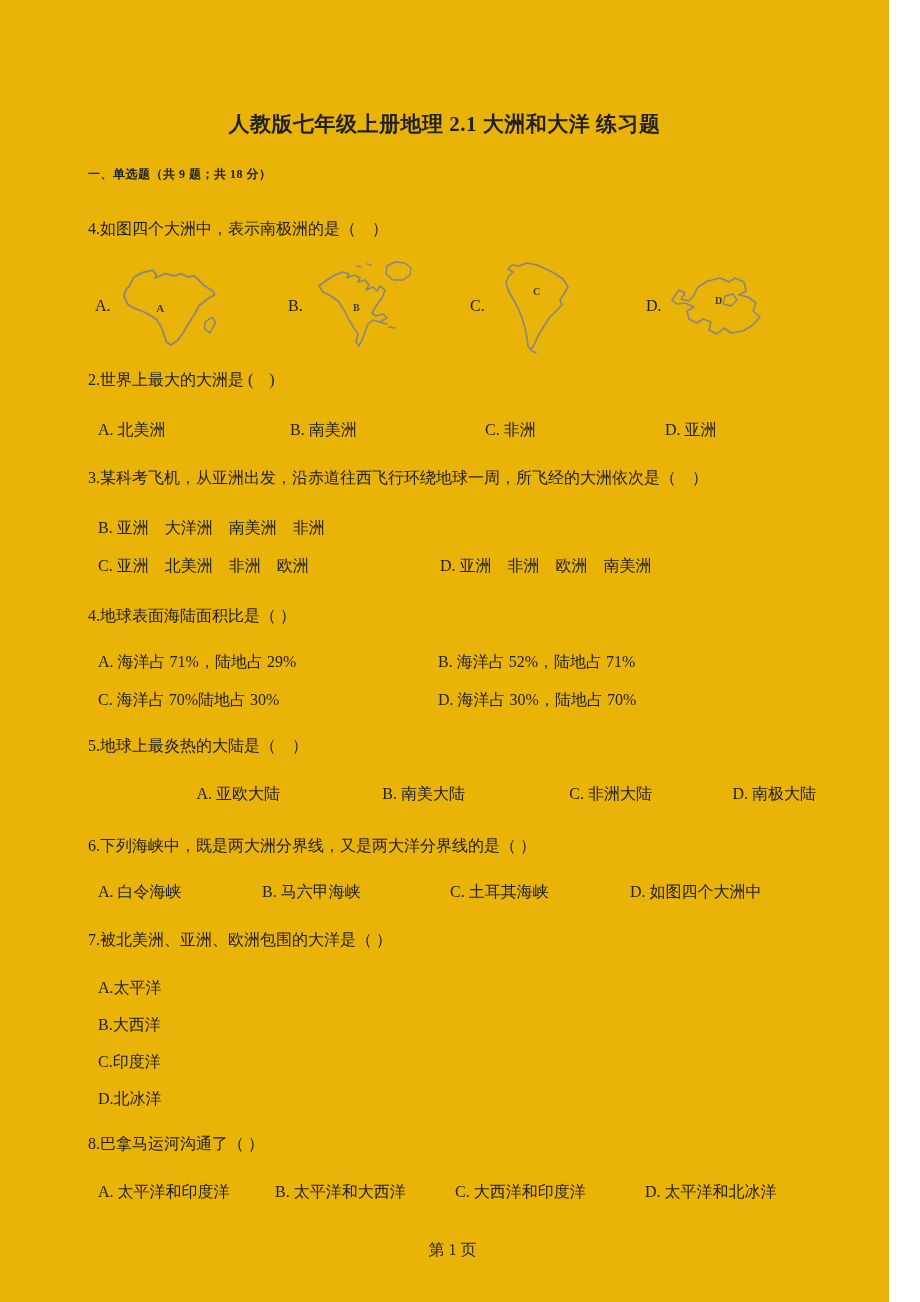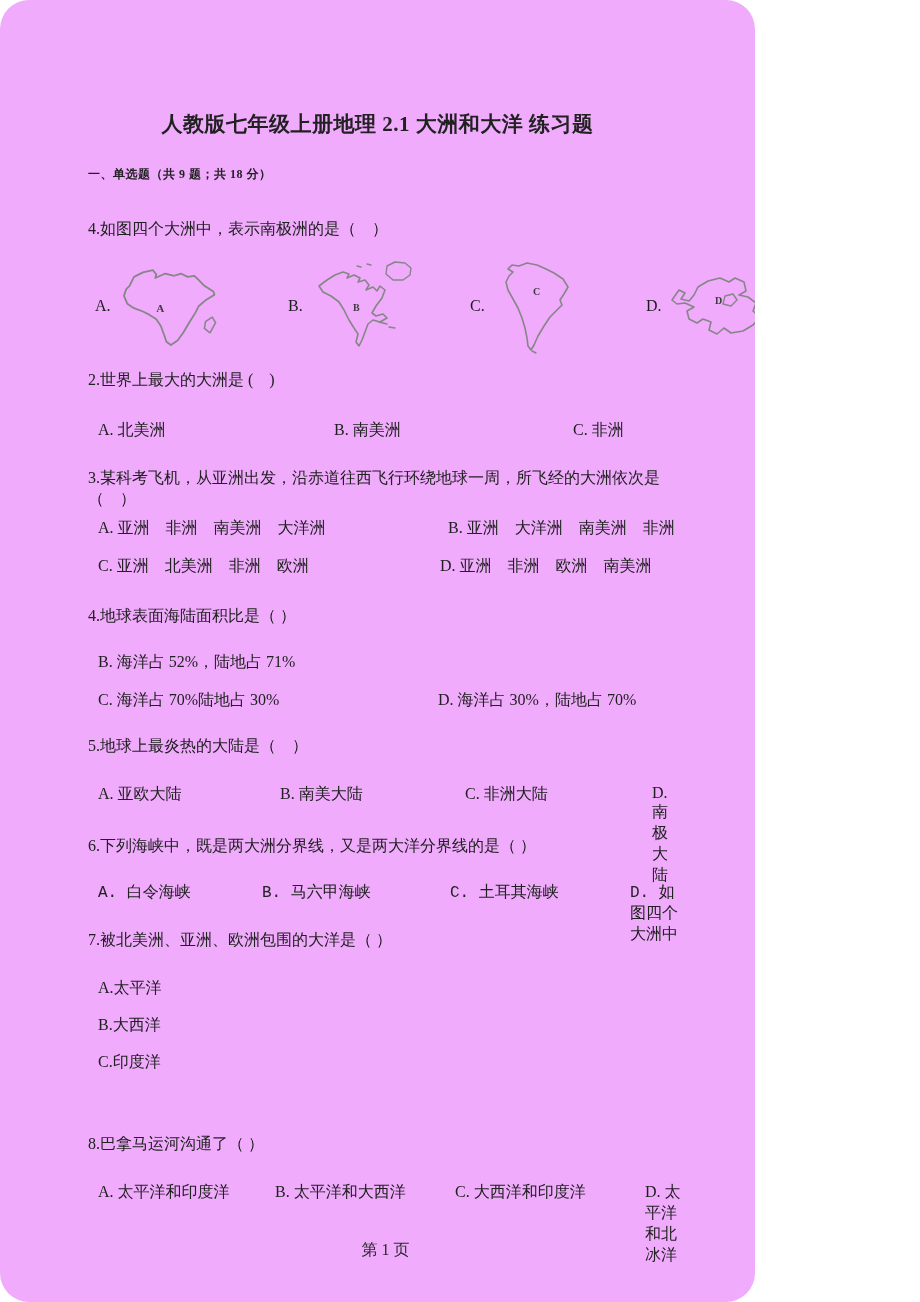--- a/index.html
+++ b/index.html
@@ -1,36 +1,35 @@
 <!DOCTYPE html>
 <html><head>
 <meta charset="utf-8">
 <style>
   html,body{margin:0;padding:0;background:#ffffff;}
   .page{
     position:relative;
-    width:755px;height:1302px;
-    background:#f0abfc;
+    width:889px;height:1302px;
+    background:#eab308;
     color:#212121;
     font-family:"Liberation Serif","DejaVu Serif",serif;
     overflow:hidden;
-    border-radius:29px;
   }
   .row{position:absolute;left:88px;right:73px;}
   .doc-title{left:0;right:0;text-align:center;font-size:21px;font-weight:700;letter-spacing:.5px;}
   .section-heading{font-size:12px;font-weight:700;letter-spacing:.5px;}
   .qtext{font-size:16px;white-space:pre-wrap;}
   .opts{display:grid;font-size:16px;padding-left:10px;}
   .opt{white-space:pre-wrap;}
-  .opts-q2{grid-template-columns:192px 195px 180px auto;gap:44px;}
+  .opts-q2{grid-template-columns:192px 195px 180px auto;}
   .opts-q3a{grid-template-columns:350px auto;}
   .opts-q3b{grid-template-columns:342px auto;}
   .opts-q4{grid-template-columns:340px auto;}
-  .opts-q5{grid-template-columns:182px 185px 187px auto;}
-  .opts-q6{grid-template-columns:164px 188px 180px auto;font-family:Liberation Mono, monospace;}
+  .opts-q5{grid-template-columns:182px 185px 187px auto;text-align:right;}
+  .opts-q6{grid-template-columns:164px 188px 180px auto;}
   .opts-q8{grid-template-columns:177px 180px 190px auto;}
   .opt-v{font-size:16px;padding-left:10px;white-space:pre-wrap;}
   .figures{height:104px;}
   .fig{position:absolute;top:0;height:104px;display:flex;align-items:center;gap:5px;}
   .fig-label{font-size:16px;color:#1d1d1d;}
   .map path{fill:none;stroke:#868686;stroke-width:1.6;stroke-linejoin:round;stroke-linecap:round;}
   .map .isle{stroke-width:1.4;}
   .map text{font-size:10px;font-weight:bold;fill:#3c3c3c;font-family:"Liberation Serif",serif;}
   .footer{left:16px;right:0;text-align:center;font-size:16px;color:#2a2a2a;}
 </style>
@@ -91,30 +90,30 @@
   <div class="row qtext" style="top:370px">2.世界上最大的大洲是 (　)</div>
   <div class="row opts opts-q2" style="top:420px">
     <span class="opt">A. 北美洲</span>
     <span class="opt">B. 南美洲</span>
     <span class="opt">C. 非洲</span>
     <span class="opt">D. 亚洲</span>
   </div>
 
   <div class="row qtext" style="top:468px">3.某科考飞机，从亚洲出发，沿赤道往西飞行环绕地球一周，所飞经的大洲依次是（　）</div>
   <div class="row opts opts-q3a" style="top:518px">
-    <span class="opt">A. 亚洲　非洲　南美洲　大洋洲</span>
     <span class="opt">B. 亚洲　大洋洲　南美洲　非洲</span>
   </div>
   <div class="row opts opts-q3b" style="top:556px">
     <span class="opt">C. 亚洲　北美洲　非洲　欧洲</span>
     <span class="opt">D. 亚洲　非洲　欧洲　南美洲</span>
   </div>
 
   <div class="row qtext" style="top:606px">4.地球表面海陆面积比是（ ）</div>
   <div class="row opts opts-q4" style="top:652px">
+    <span class="opt">A. 海洋占 71%，陆地占 29%</span>
     <span class="opt">B. 海洋占 52%，陆地占 71%</span>
   </div>
   <div class="row opts opts-q4" style="top:690px">
     <span class="opt">C. 海洋占 70%陆地占 30%</span>
     <span class="opt">D. 海洋占 30%，陆地占 70%</span>
   </div>
 
   <div class="row qtext" style="top:736px">5.地球上最炎热的大陆是（　）</div>
   <div class="row opts opts-q5" style="top:784px">
     <span class="opt">A. 亚欧大陆</span>
@@ -128,20 +127,21 @@
     <span class="opt">A. 白令海峡</span>
     <span class="opt">B. 马六甲海峡</span>
     <span class="opt">C. 土耳其海峡</span>
     <span class="opt">D. 如图四个大洲中</span>
   </div>
 
   <div class="row qtext" style="top:930px">7.被北美洲、亚洲、欧洲包围的大洋是（ ）</div>
   <div class="row opt-v" style="top:978px">A.太平洋</div>
   <div class="row opt-v" style="top:1015px">B.大西洋</div>
   <div class="row opt-v" style="top:1052px">C.印度洋</div>
+  <div class="row opt-v" style="top:1089px">D.北冰洋</div>
 
   <div class="row qtext" style="top:1134px">8.巴拿马运河沟通了（ ）</div>
   <div class="row opts opts-q8" style="top:1182px">
     <span class="opt">A. 太平洋和印度洋</span>
     <span class="opt">B. 太平洋和大西洋</span>
     <span class="opt">C. 大西洋和印度洋</span>
     <span class="opt">D. 太平洋和北冰洋</span>
   </div>
 
   <div class="row footer" style="top:1240px">第 1 页</div>

